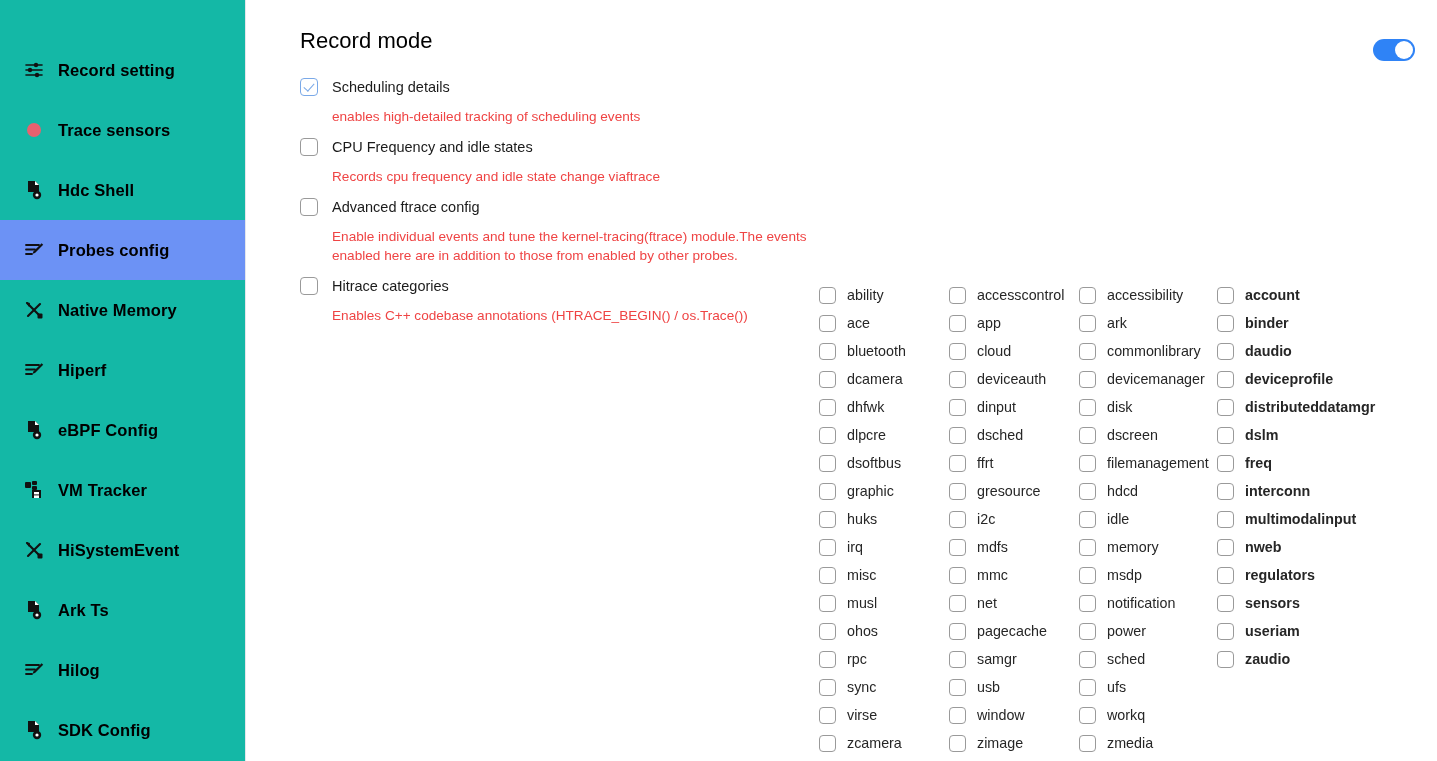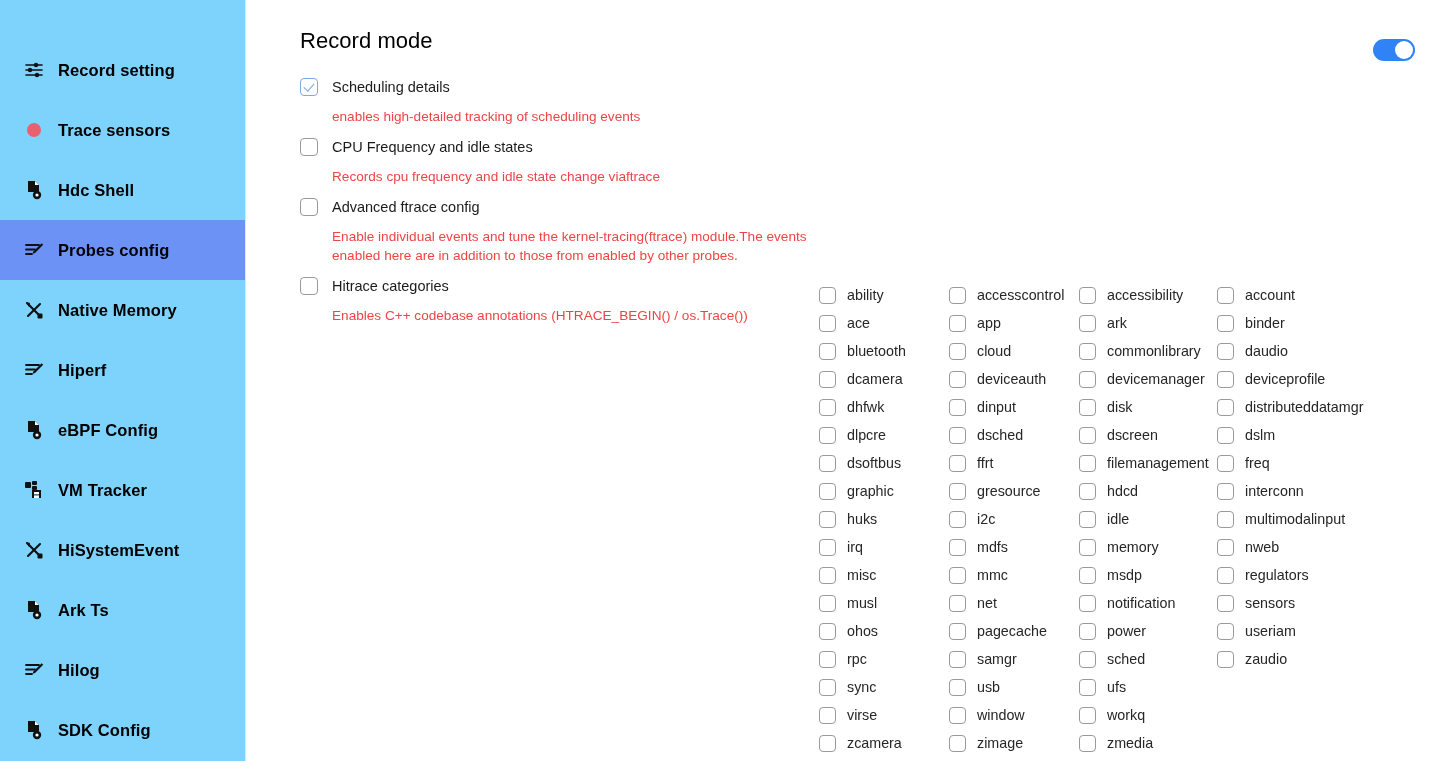--- a/index.html
+++ b/index.html
@@ -16,21 +16,21 @@
     height: 761px;
     display: flex;
     background: #ffffff;
   }
 
   
   #sidebar {
     width: 246px;
     height: 761px;
     flex: 0 0 246px;
-    background: #7dd3fc;
+    background: #14b8a6;
     border-right: 1px solid #e4e6eb;
     padding-top: 40px;
     position: relative;
   }
   .nav-item {
     height: 60px;
     display: flex;
     align-items: center;
     padding-left: 22px;
     cursor: pointer;
@@ -152,21 +152,21 @@
     top: 281px;
     width: 600px;
     display: flex;
   }
   .grid-col {
     flex: 0 0 auto;
   }
   .grid-col.c1 { width: 130px; }
   .grid-col.c2 { width: 130px; }
   .grid-col.c3 { width: 138px; }
-  .grid-col.c4 { width: 160px; }
+  .grid-col.c4 { width: 160px; font-weight: bold; }
   .grid-item {
     height: 28px;
     display: flex;
     align-items: center;
   }
   .grid-item .cbx { width: 17px; height: 17px; flex: 0 0 17px; border-radius: 4px; }
   .grid-label {
     font-size: 14.3px;
     color: #262626;
     margin-left: 11px;

